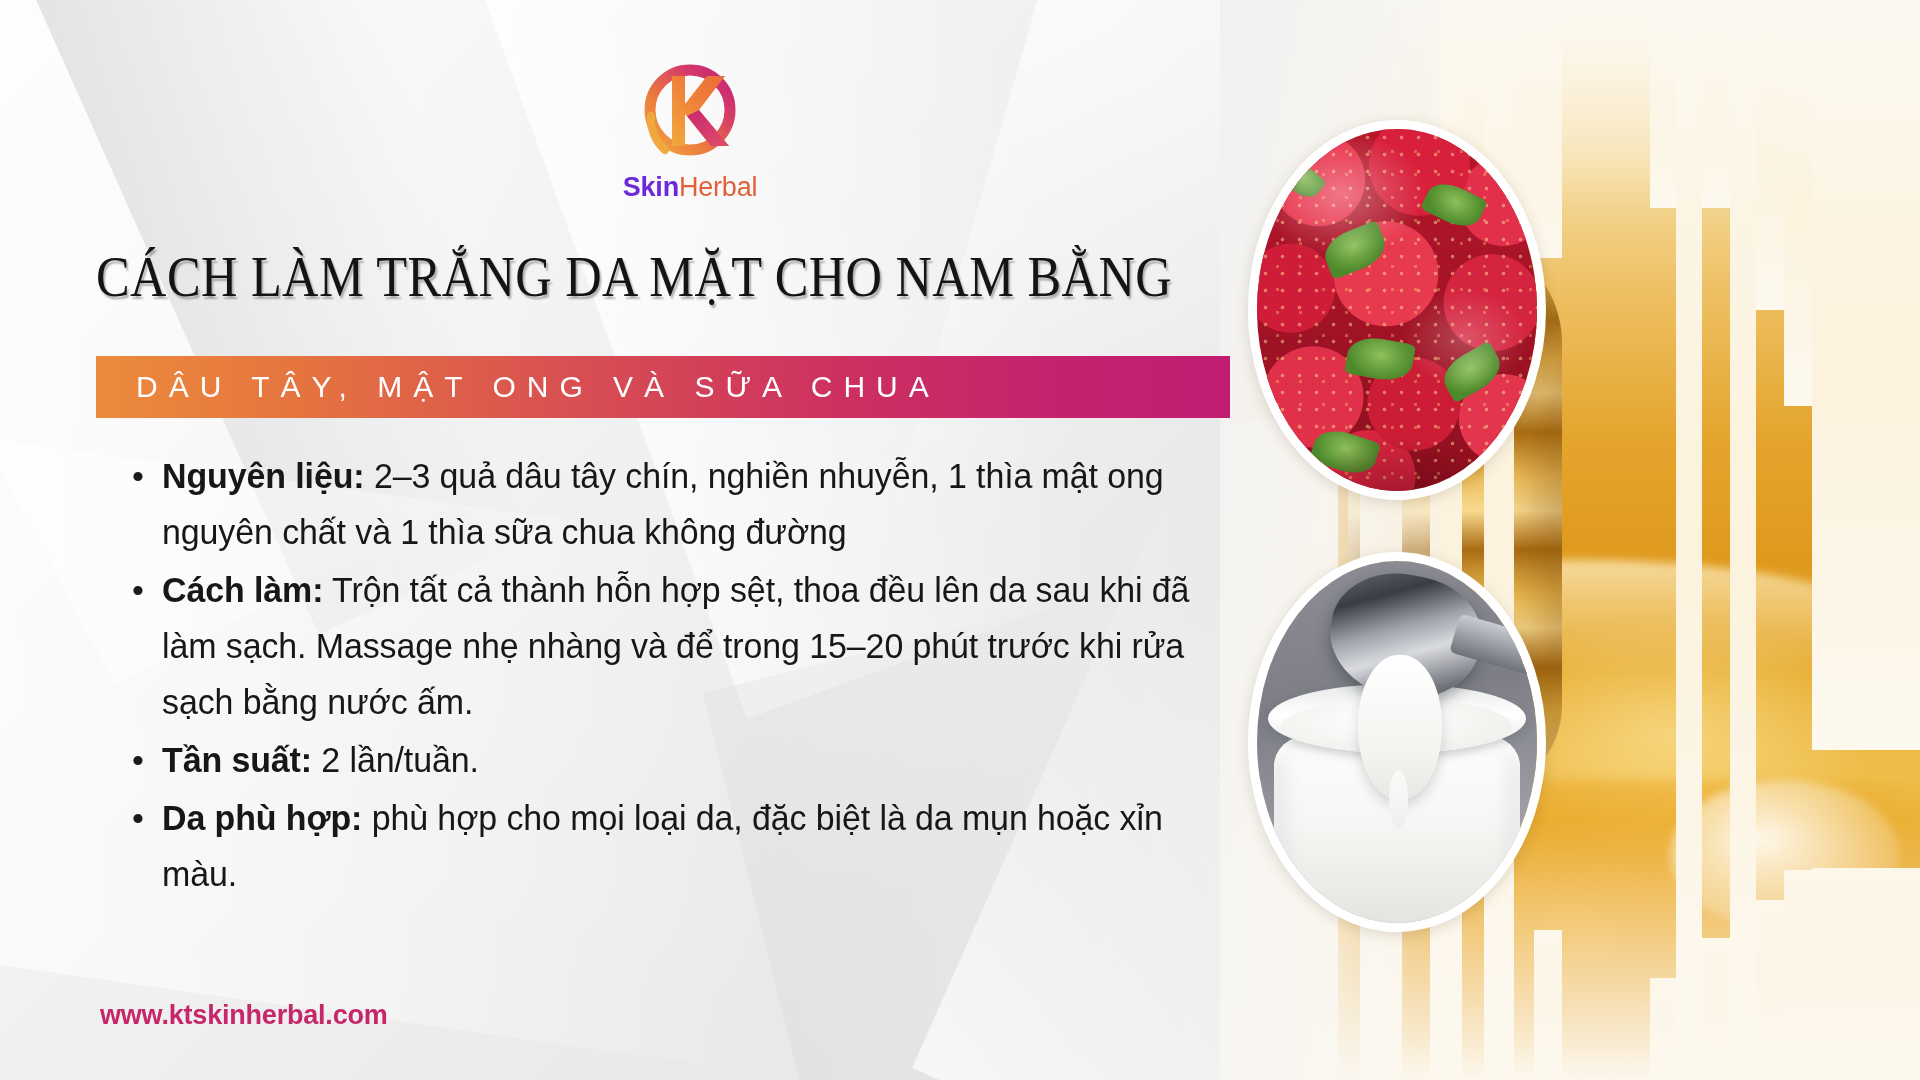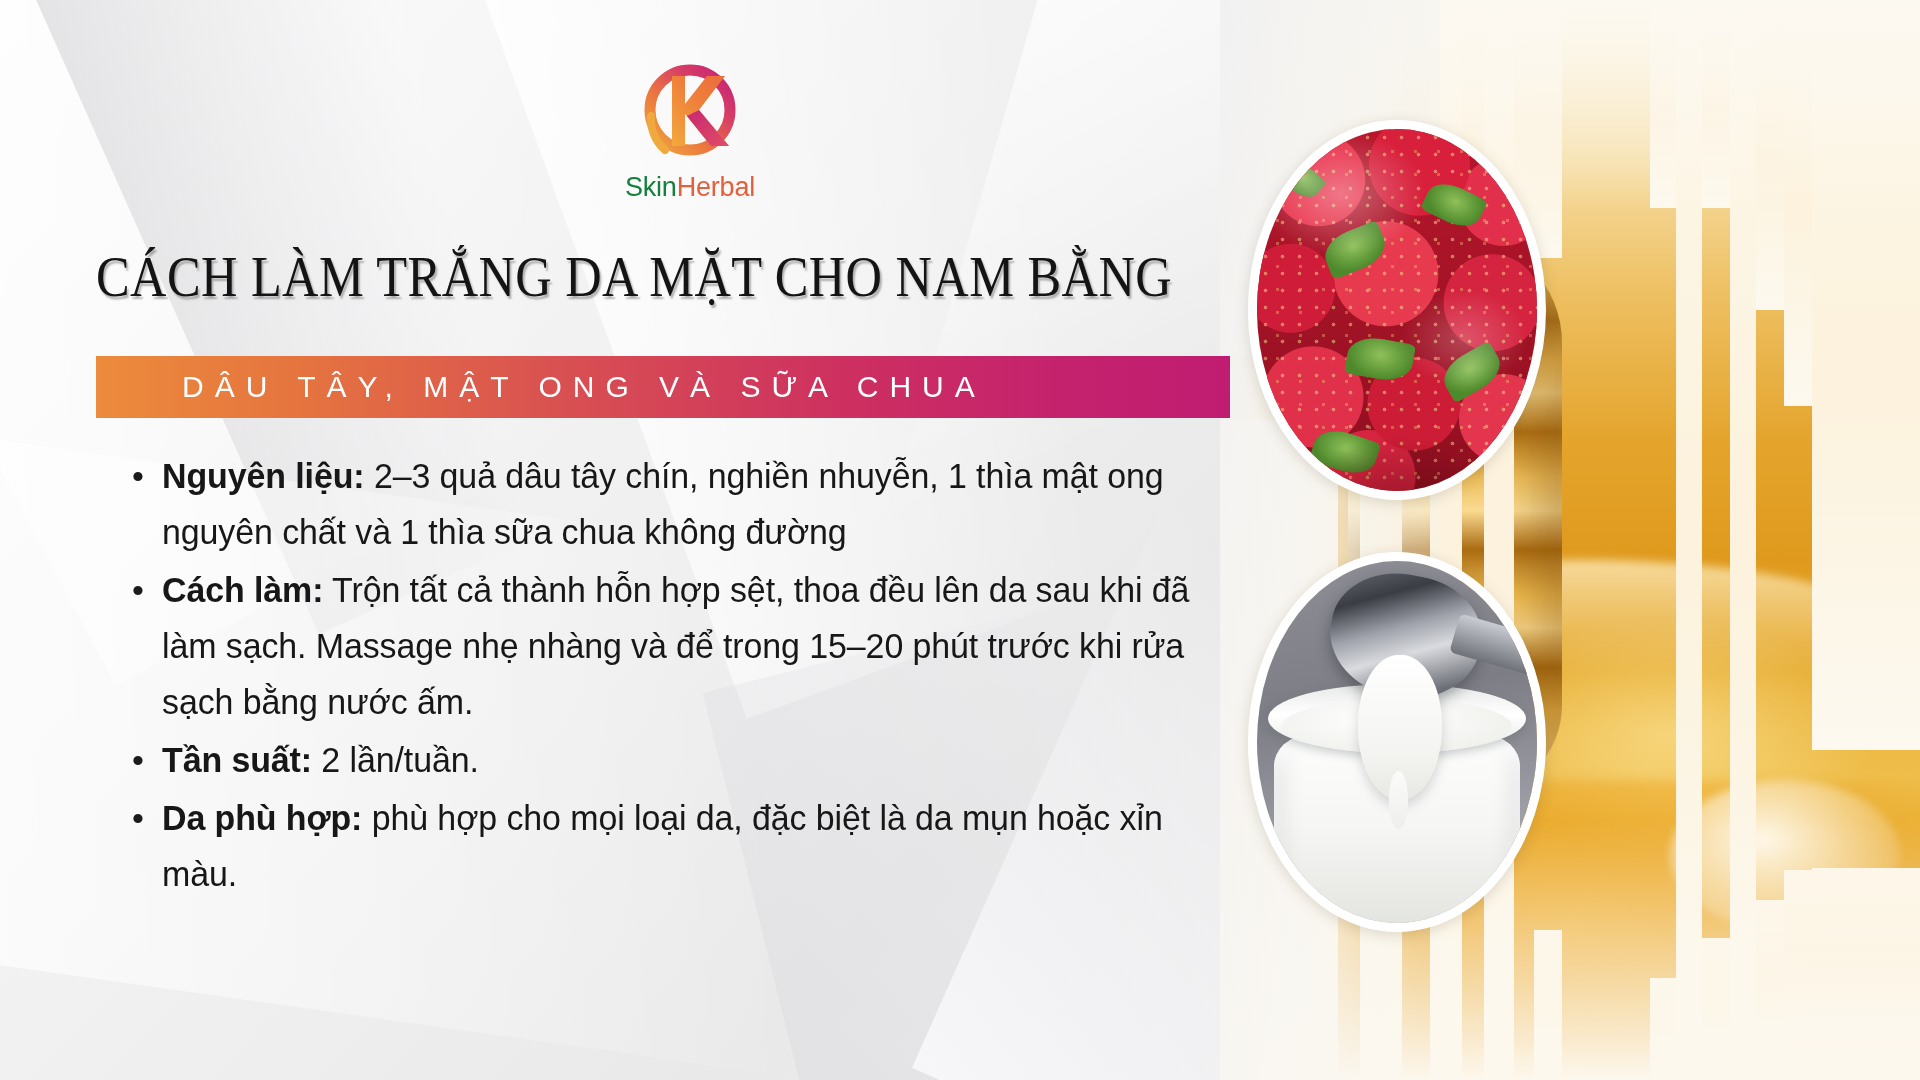--- a/index.html
+++ b/index.html
@@ -170,21 +170,21 @@
     text-align:center;
   }
   .logo-mark{ width:130px; height:112px; margin:0 auto; display:block; }
   .logo-word{
     margin-top:4px;
     font-size:27px;
     letter-spacing:-.2px;
     line-height:1;
     white-space:nowrap;
   }
-  .logo-skin{ color:#15803d; font-weight:400; }
+  .logo-skin{ color:#6d28d9; font-weight:700; }
   .logo-herbal{ color:#e2603c; font-weight:400; }
 
   
   .title{
     position:absolute; left:96px; top:248px;
     width:930px;
     font-family:"Liberation Serif", serif;
     font-size:56px;
     line-height:1.04;
     font-weight:400;
@@ -201,21 +201,21 @@
     position:absolute; left:96px; top:356px;
     width:1134px; height:62px;
     background:linear-gradient(90deg,#ec8b3c 0%, #e5743f 18%, #d84f52 42%, #cd3060 66%, #c4216e 86%, #c01d72 100%);
     display:flex; align-items:center;
   }
   .banner-text{
     color:#ffffff;
     font-size:30px;
     font-weight:400;
     letter-spacing:11px;
-    padding-left:86px;
+    padding-left:40px;
     white-space:nowrap;
   }
 
   
   .bullets{
     position:absolute; left:132px; top:448px;
     width:1090px;
     color:#171717;
   }
   .bullet{
@@ -474,20 +474,21 @@
 
     <div class="bullet">
       <span class="bullet-dot">•</span>
       <div class="bullet-body">
         <span class="bullet-lead">Da phù hợp:</span><span> phù hợp cho mọi loại da, đặc biệt là da mụn hoặc xỉn màu.</span>
       </div>
     </div>
 
   </div>
 
+  <div class="site-url">www.ktskinherbal.com</div>
 
   <div class="photo-oval oval-strawberry">
     <div class="photo-inner">
       <div class="straw-bg"></div>
       <div class="straw-seeds"></div>
       <div class="leaf lf6"></div>
       <div class="leaf lf1"></div>
       <div class="leaf lf2"></div>
       <div class="leaf lf3"></div>
       <div class="leaf lf4"></div>

